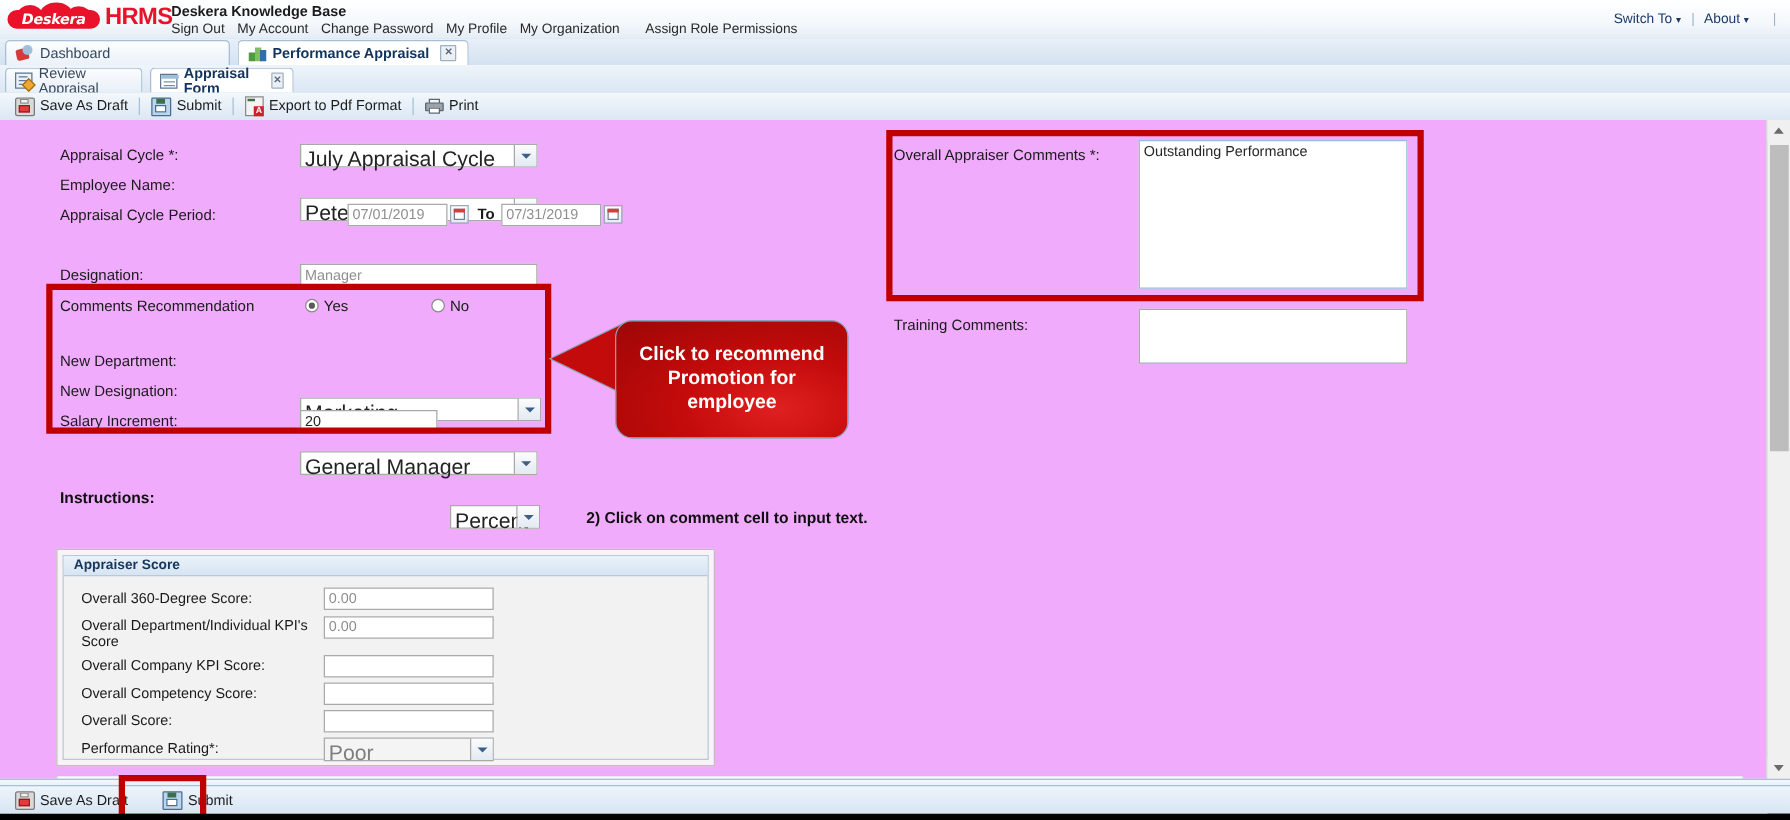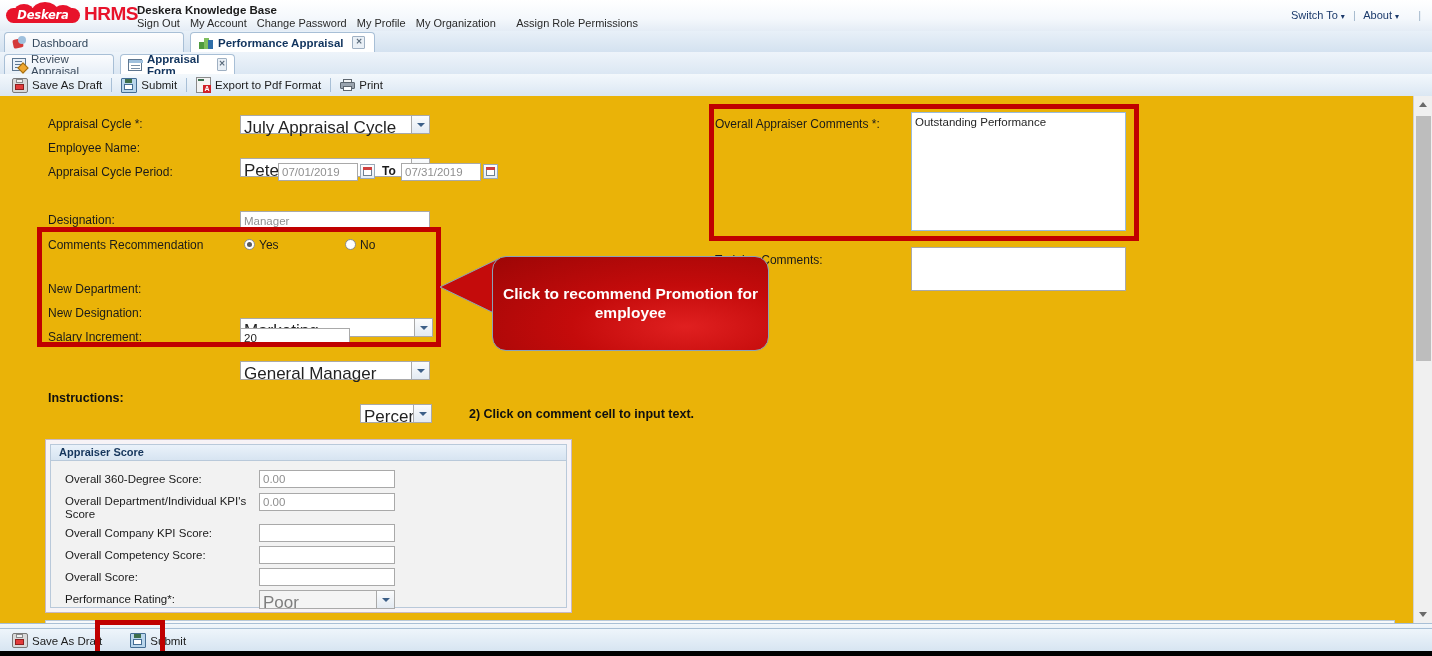--- a/index.html
+++ b/index.html
@@ -150,21 +150,21 @@
   .dash-ico .d2{position:absolute;left:5px;top:0px;width:8px;height:8px;background:#9fc0dd;border-radius:50%;}
 
   .perf-ico{width:14px;height:13px;position:relative;}
   .perf-ico .p1{position:absolute;left:0;bottom:0;width:5px;height:7px;background:#4f9a3e;}
   .perf-ico .p2{position:absolute;left:5px;bottom:0;width:5px;height:11px;background:#7fbf5e;}
   .perf-ico .p3{position:absolute;left:9px;bottom:0;width:5px;height:9px;background:#2f6ea8;}
 
   
   .content {
     position: absolute; left: 0; top: 96px; width: 1414px; height: 527px;
-    background: #eab308;
+    background: #f0abfc;
     overflow: hidden;
   }
   .lbl { font-size: 12px; color: #1a1a1a; }
   .inp {
     box-sizing: border-box; border: 1px solid #a9a9a9;
     background: #ffffff; font-size: 11.5px; color: #262626;
     padding: 1px 3px; height: 18px; font-family: "Liberation Sans", sans-serif;
   }
   .inp.disabled { color: #8f8f8f; }
   .combo {
@@ -455,21 +455,21 @@
     </div>
   </div>
 
   <div style="position:absolute;left:45px;top:524px;width:1348px;height:9px;border:1px solid #b9c9da;border-bottom:none;background:#f7f9fb;"></div>
 
 
   <div class="callout" style="left:440px;top:157px;width:290px;height:105px;">
     <svg width="290" height="105" viewBox="0 0 290 105">
       <polygon points="58,6 58,62 0,34" fill="#c40b0b" stroke="#8aa2b8" stroke-width="1"></polygon>
     </svg>
-    <div class="bubble" style="width:277px;height:95px;left:52px;top:3px;font-size:15.5px;padding:0 10px;">Click to recommend Promotion for employee</div>
+    <div class="bubble" style="width:187px;height:95px;left:52px;top:3px;font-size:15.5px;padding:0 10px;">Click to recommend Promotion for employee</div>
   </div>
 
 
 </div>
 
 <div class="vscroll">
   <div class="vs-up">
       <i></i>
     </div>
   <div class="vs-thumb"></div>

